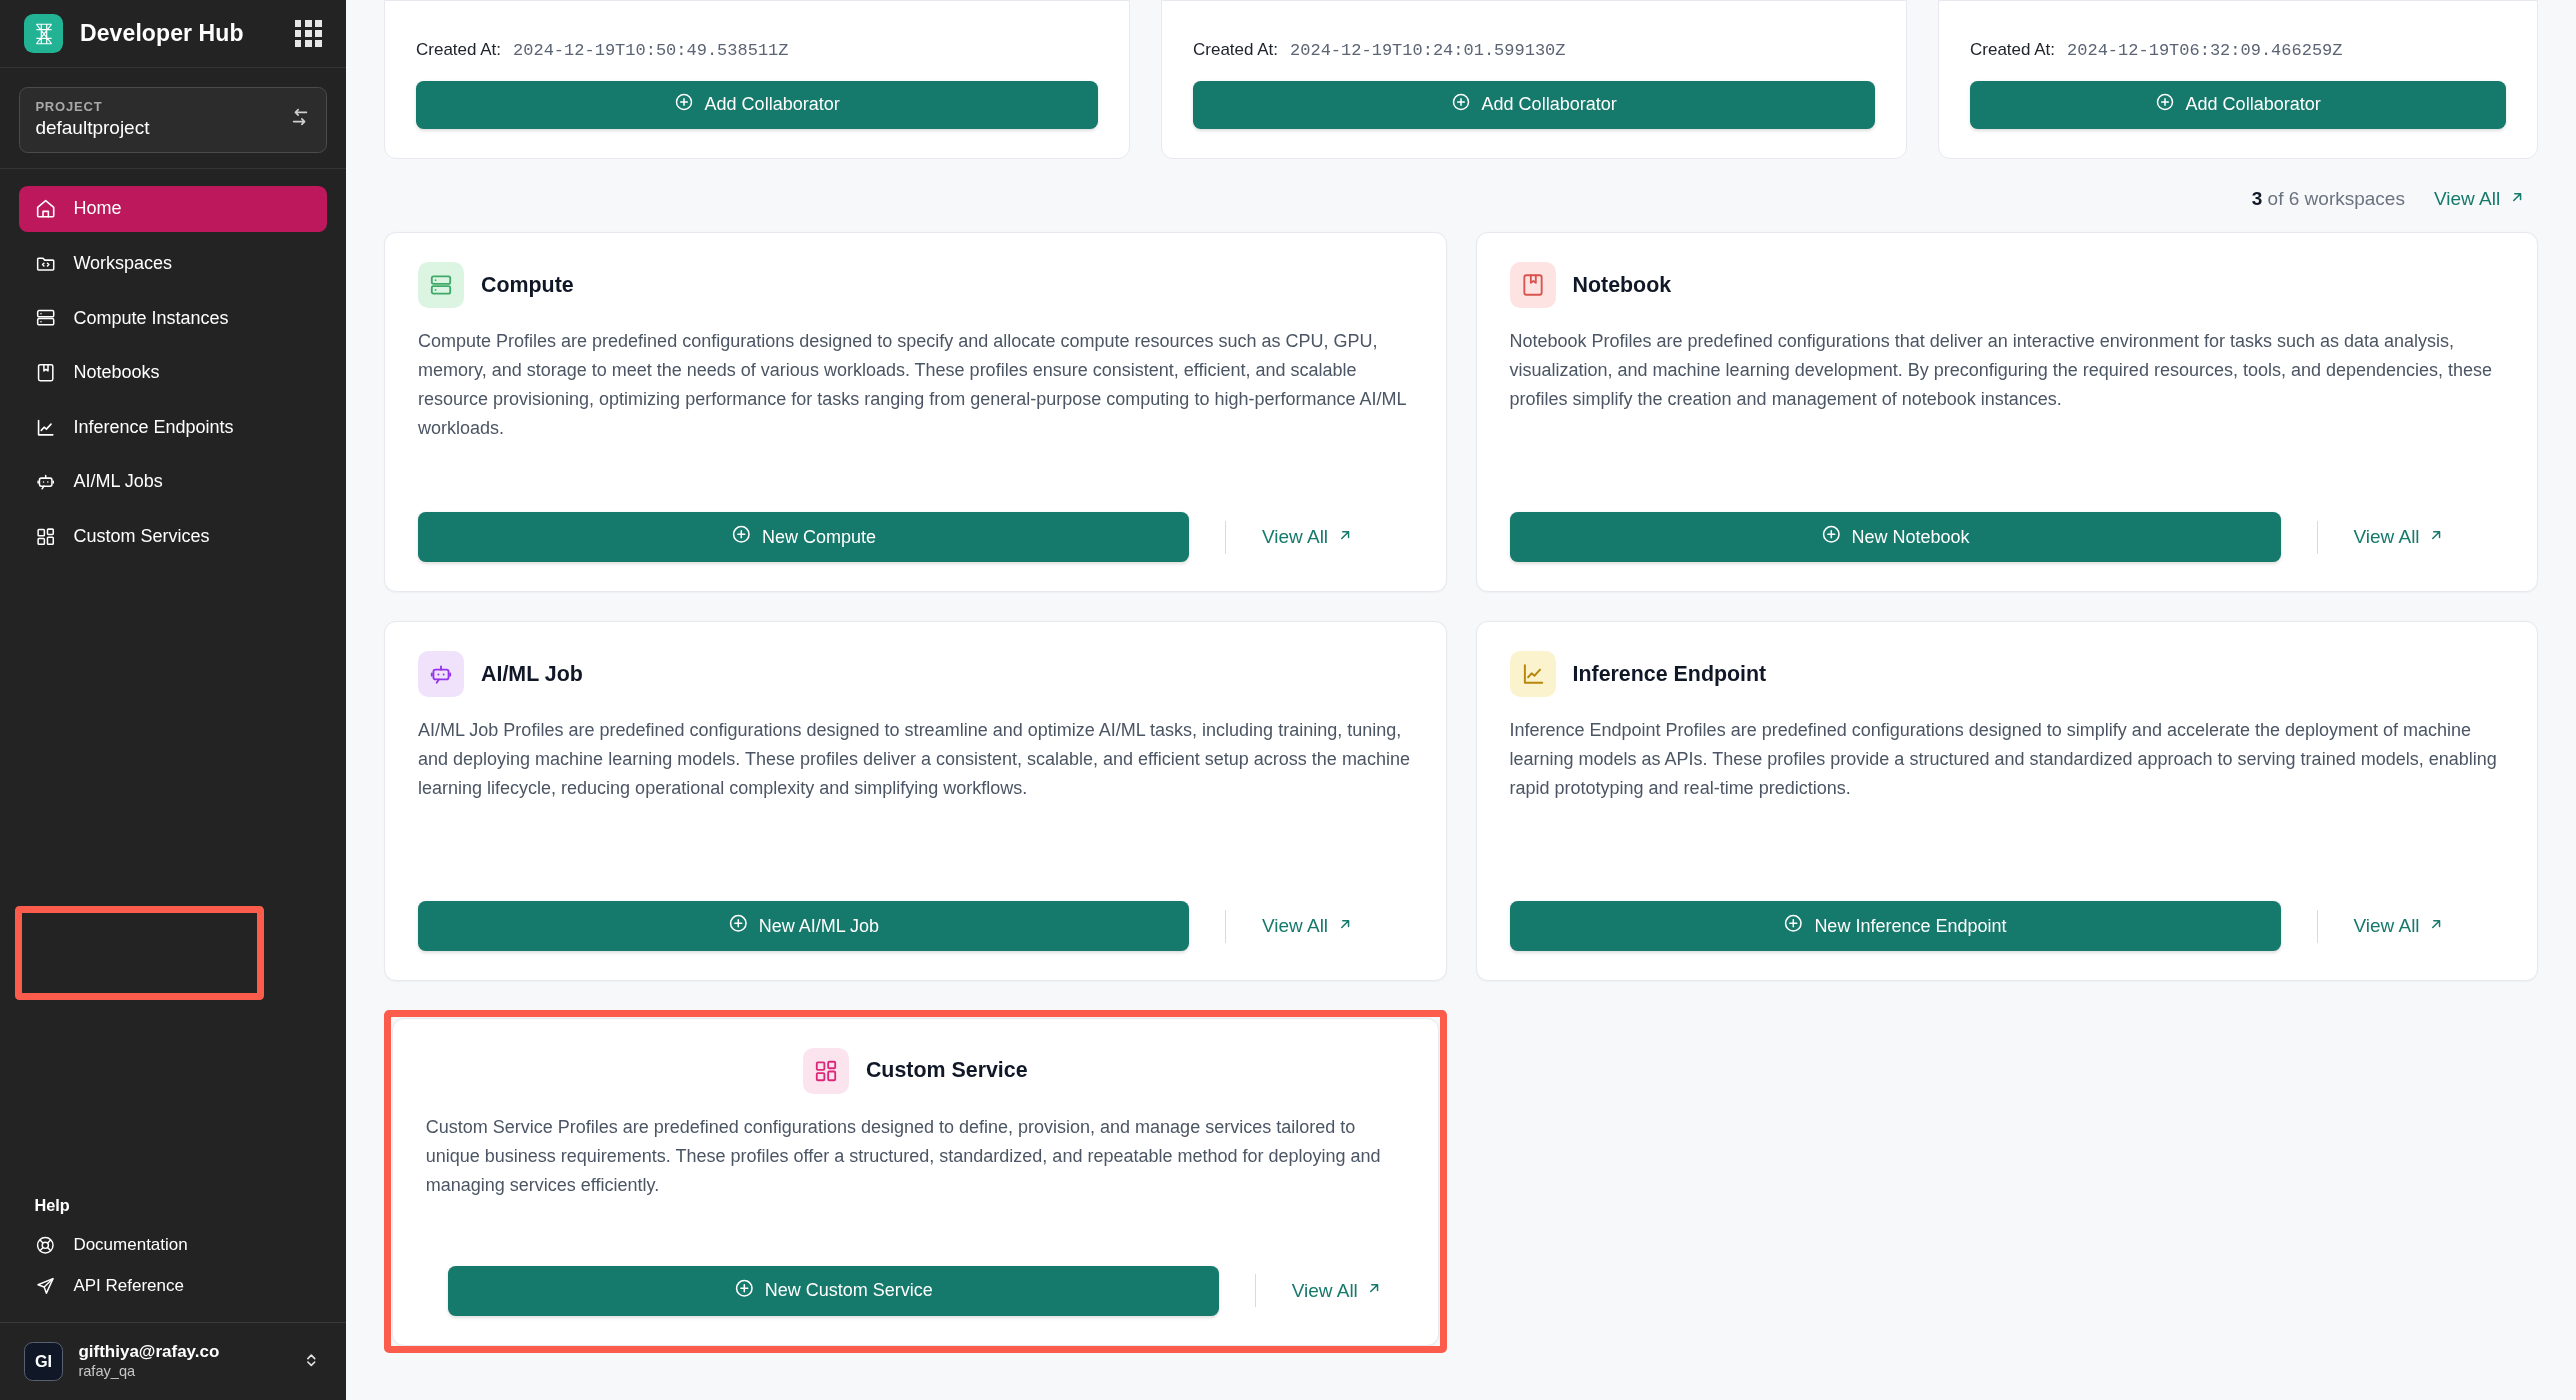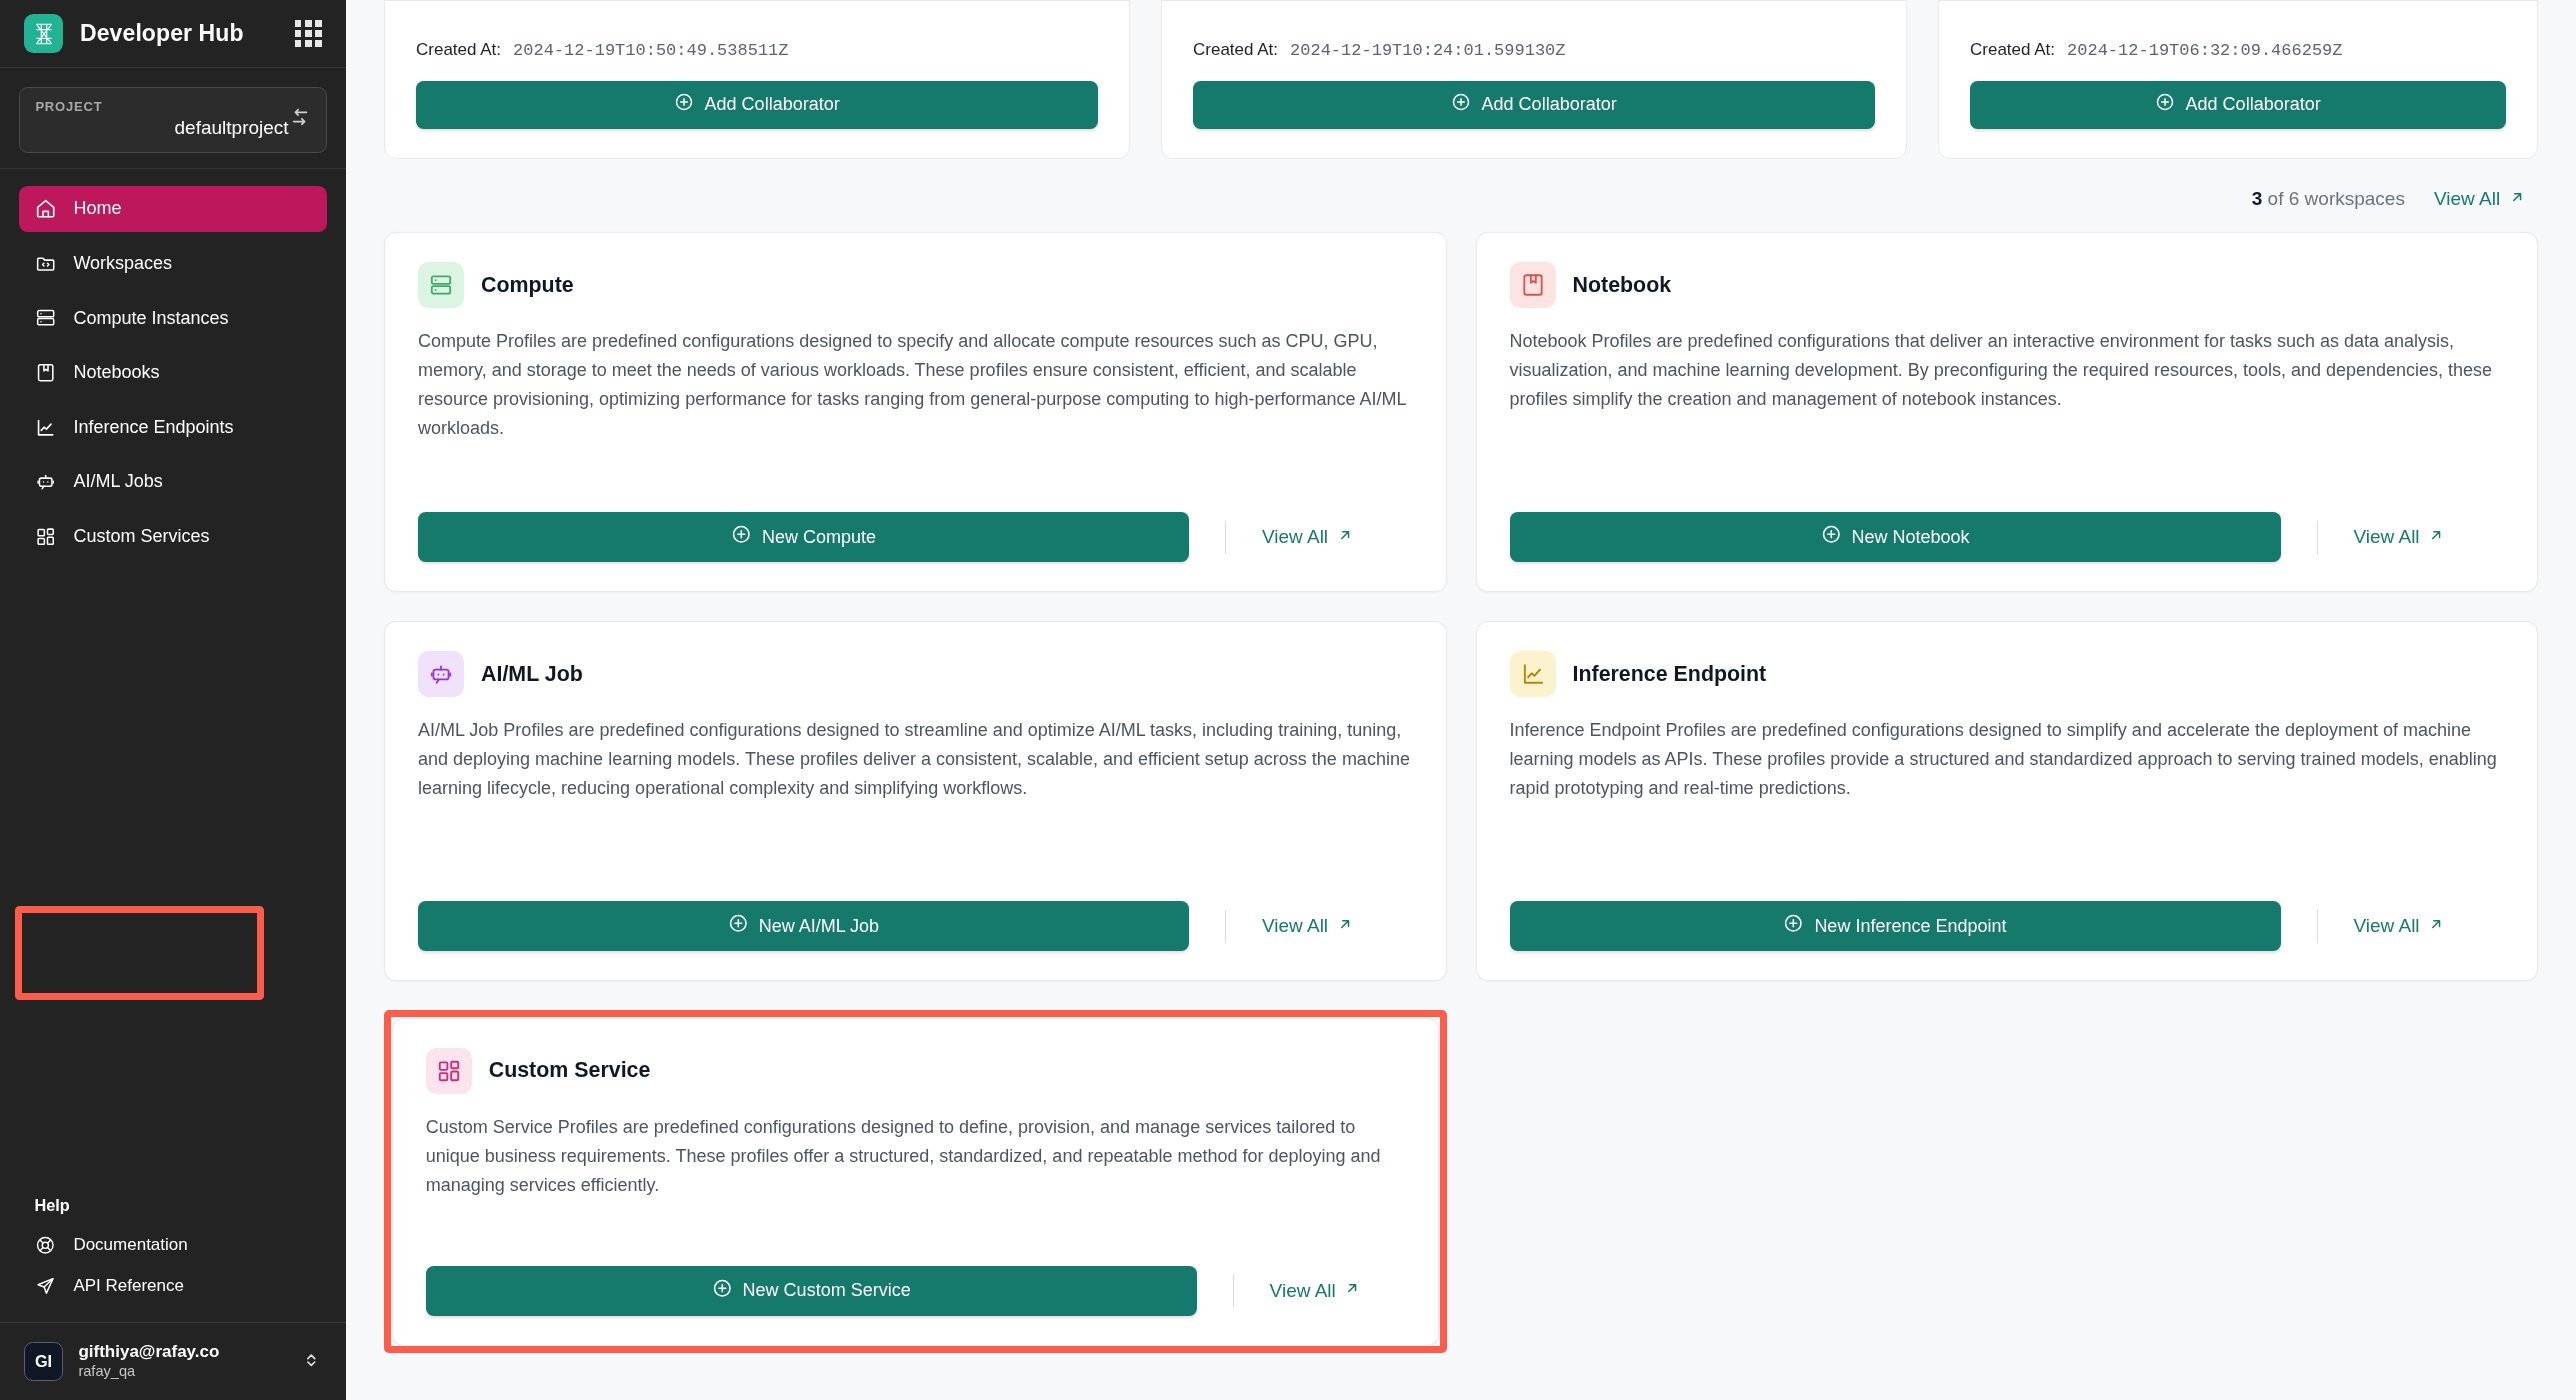--- a/index.html
+++ b/index.html
@@ -30,21 +30,21 @@
     grid-template-rows: repeat(3, 6.9px); gap: 3.4px; cursor: pointer; }
   .grid-icon i { background: #e7e7e7; display: block; width: 6.9px; height: 6.9px; }
 
   .sb-project-wrap { padding: 19px 19px 15.4px 19px; border-bottom: 0.9px solid #343434; }
   .sb-project {
     border: 0.9px solid #4b4b4b; border-radius: 8.6px; background: #2c2c2c;
     padding: 11px 15.4px 13px 15.4px; display: flex; align-items: center; cursor: pointer;
   }
   .sb-project-txt { flex: 1; }
   .sb-project-label { font-size: 13px; font-weight: bold; color: #a9a9a9; letter-spacing: 0.8px; }
-  .sb-project-value { font-size: 19px; color: #fff; margin-top: 2.6px; text-align: right; }
+  .sb-project-value { font-size: 19px; color: #fff; margin-top: 2.6px; }
   .swap-icon { color: #cfcfcf; flex: 0 0 auto; }
 
   .sb-nav { padding: 17px 19px 0 19px; display: flex; flex-direction: column; }
   .nav-item {
     display: flex; align-items: center; gap: 17px;
     padding: 12px 15.4px; border-radius: 8.6px; cursor: pointer;
     font-size: 18px; color: #fff; margin-bottom: 8.6px; position: relative;
   }
   .nav-item.active { background: #be185d; }
   .nav-ico { width: 22px; height: 22px; flex: 0 0 22px; display: flex;
@@ -113,21 +113,21 @@
 
   .card {
     background: #fff; border: 0.9px solid #e7e9ee; border-radius: 12px;
     padding: 29px 33px 29px 33px; display: flex; flex-direction: column;
     box-shadow: 0 0.9px 1.7px rgba(16,24,40,.04);
   }
   .card.h-compute { height: 360px; }
   .card.h-notebook { height: 360px; }
   .card.h-job { height: 360px; }
   .card.h-infer { height: 360px; }
-  .card.h-custom { height: 328px; }
+  .card.h-custom { height: 328px; align-items: center; }
 
   .card-head { display: flex; align-items: center; gap: 17px; }
   .card-ico {
     width: 46px; height: 46px; flex: 0 0 46px; border-radius: 10.3px;
     display: flex; align-items: center; justify-content: center;
   }
   .card-title { font-size: 21.4px; font-weight: bold; color: #101828; }
   .card-desc {
     margin-top: 19px; font-size: 18px; line-height: 1.62;
     color: #4b5563; max-width: 1063px;

